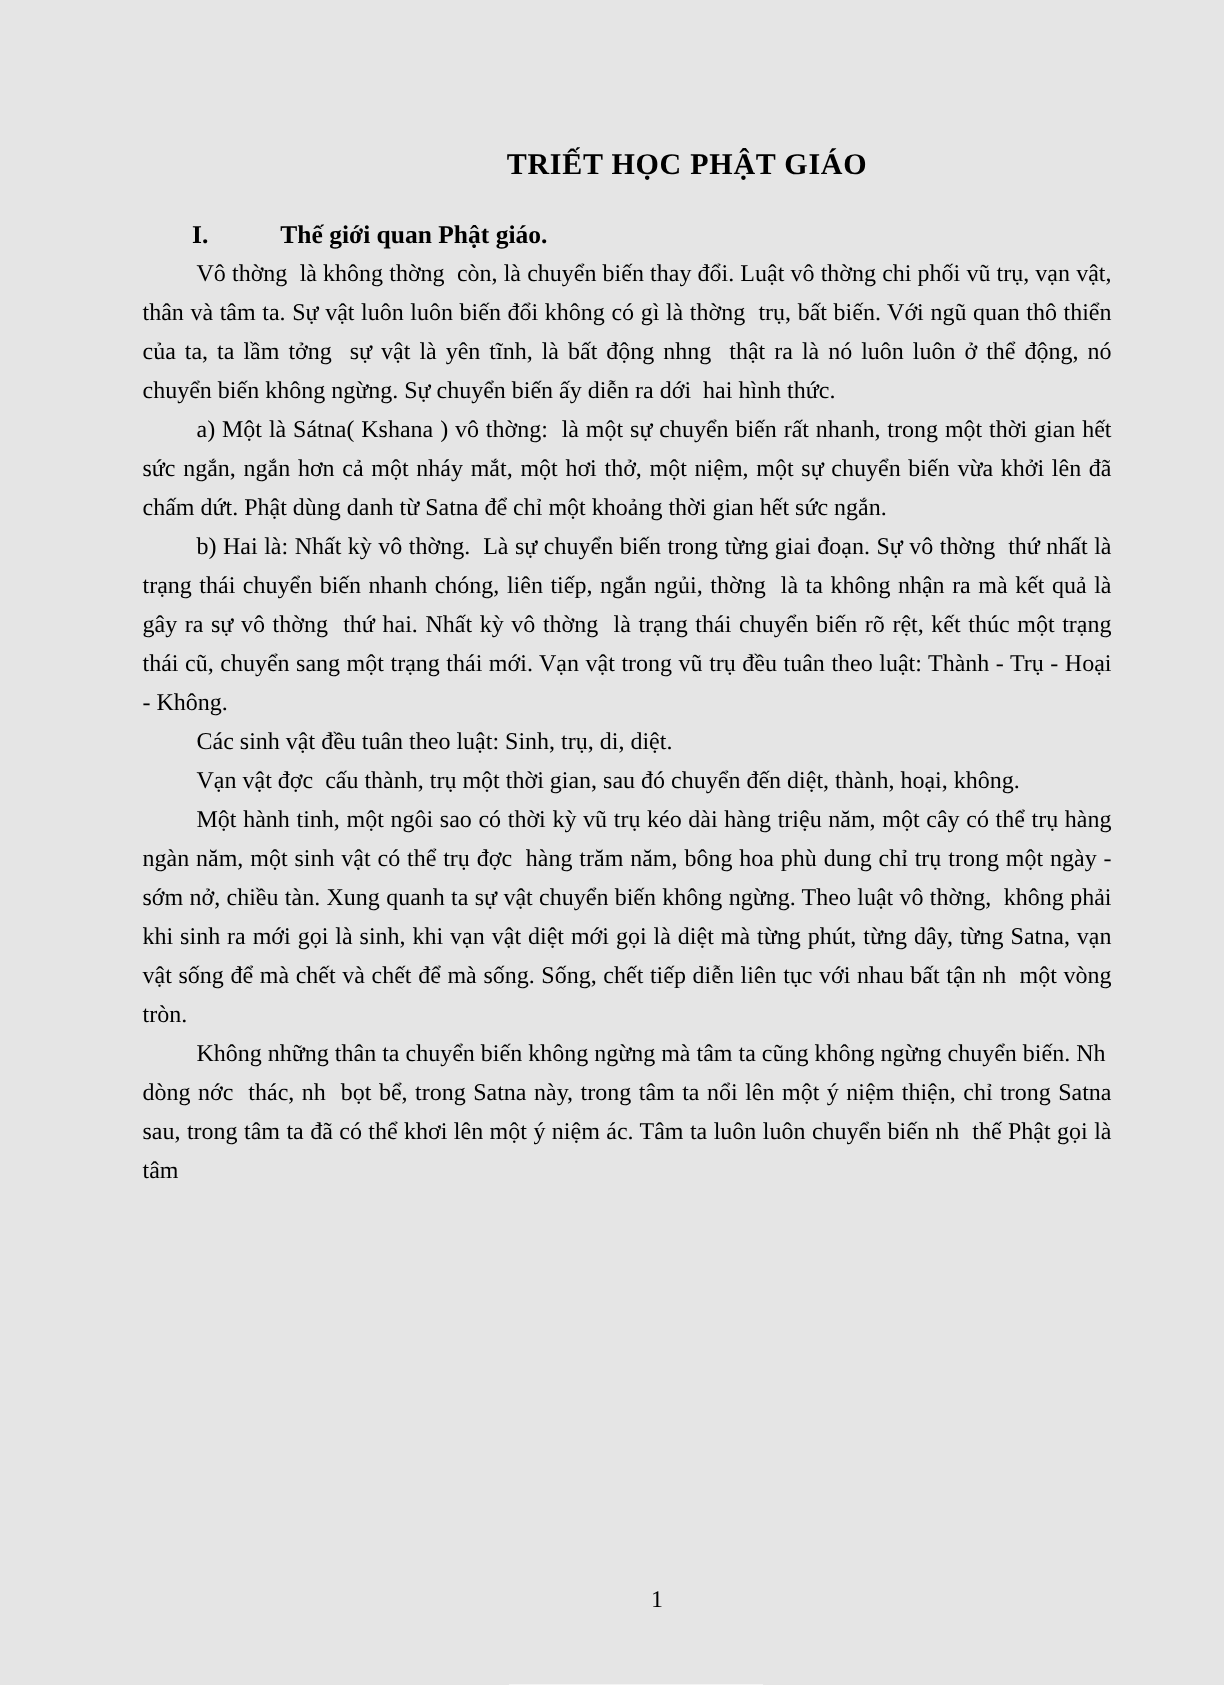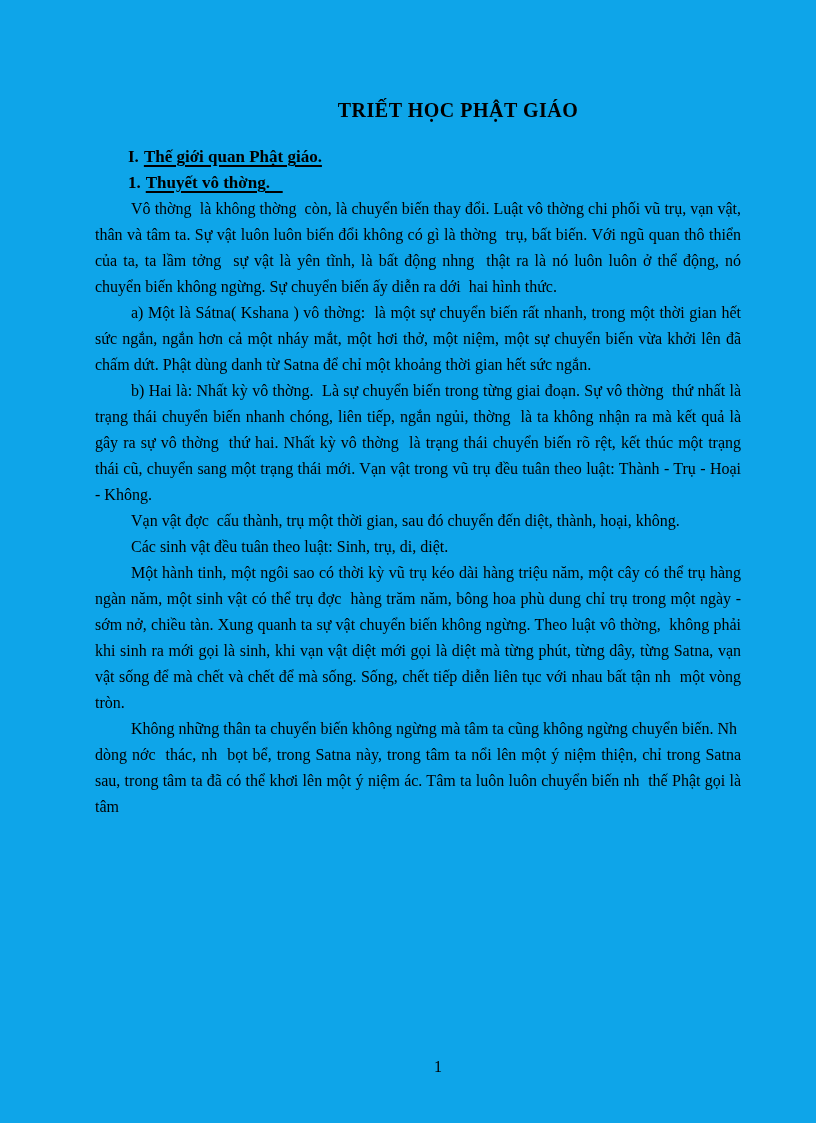--- a/index.html
+++ b/index.html
@@ -4,21 +4,21 @@
 <style>
   html, body {
     margin: 0;
     padding: 0;
     background: #ffffff;
   }
   .page {
     position: relative;
     width: 816px;
     height: 1123px;
-    background: #0ea5e9;
+    background: #e5e5e5;
     color: #000000;
     font-family: "Liberation Serif", serif;
     font-size: 16px;
     line-height: 26px;
     box-sizing: border-box;
     padding: 97px 75px 0 95px;
     overflow: hidden;
   }
   .doc-title {
     font-size: 20px;
@@ -35,23 +35,23 @@
     font-weight: bold;
     font-size: 17px;
     line-height: 26px;
     text-indent: 33px;
     white-space: nowrap;
   }
   .heading .num {
     margin-right: 5px;
   }
   .heading .u {
-    text-decoration: underline;
     text-decoration-thickness: 1.5px;
     text-underline-offset: 3px;
+    margin-left: 43px;
   }
   .heading .u-tail::after {
     content: "\00a0\00a0\00a0";
   }
   .para {
     margin: 0;
     text-align: justify;
     text-indent: 36px;
   }
   .footer {
@@ -69,31 +69,30 @@
 </head>
 <body>
 
 <div class="page">
 
   <h1 class="doc-title">TRIẾT HỌC PHẬT GIÁO</h1>
 
   <p class="heading"><span class="num">I.</span><span class="u">Thế giới quan Phật giáo.</span></p>
 
 
-  <p class="heading"><span class="num">1.</span><span class="u u-tail">Thuyết vô thờng.</span></p>
 
   <p class="para">Vô thờng&nbsp; là không thờng&nbsp; còn, là chuyển biến thay đổi. Luật vô thờng chi phối vũ trụ, vạn vật, thân và tâm ta. Sự vật luôn luôn biến đổi không có gì là thờng&nbsp; trụ, bất biến. Với ngũ quan thô thiển của ta, ta lầm tởng&nbsp; sự vật là yên tĩnh, là bất động nhng&nbsp; thật ra là nó luôn luôn ở thể động, nó chuyển biến không ngừng. Sự chuyển biến ấy diễn ra dới&nbsp; hai hình thức.</p>
 
   <p class="para">a) Một là Sátna( Kshana ) vô thờng:&nbsp; là một sự chuyển biến rất nhanh, trong một thời gian hết sức ngắn, ngắn hơn cả một nháy mắt, một hơi thở, một niệm, một sự chuyển biến vừa khởi lên đã chấm dứt. Phật dùng danh từ Satna để chỉ một khoảng thời gian hết sức ngắn.</p>
 
   <p class="para">b) Hai là: Nhất kỳ vô thờng.&nbsp; Là sự chuyển biến trong từng giai đoạn. Sự vô thờng&nbsp; thứ nhất là trạng thái chuyển biến nhanh chóng, liên tiếp, ngắn ngủi, thờng&nbsp; là ta không nhận ra mà kết quả là gây ra sự vô thờng&nbsp; thứ hai. Nhất kỳ vô thờng&nbsp; là trạng thái chuyển biến rõ rệt, kết thúc một trạng thái cũ, chuyển sang một trạng thái mới. Vạn vật trong vũ trụ đều tuân theo luật: Thành - Trụ - Hoại - Không.</p>
 
+  <p class="para">Các sinh vật đều tuân theo luật: Sinh, trụ, di, diệt.</p>
+
   <p class="para">Vạn vật đợc&nbsp; cấu thành, trụ một thời gian, sau đó chuyển đến diệt, thành, hoại, không.</p>
-
-  <p class="para">Các sinh vật đều tuân theo luật: Sinh, trụ, di, diệt.</p>
 
   <p class="para">Một hành tinh, một ngôi sao có thời kỳ vũ trụ kéo dài hàng triệu năm, một cây có thể trụ hàng ngàn năm, một sinh vật có thể trụ đợc&nbsp; hàng trăm năm, bông hoa phù dung chỉ trụ trong một ngày - sớm nở, chiều tàn. Xung quanh ta sự vật chuyển biến không ngừng. Theo luật vô thờng,&nbsp; không phải khi sinh ra mới gọi là sinh, khi vạn vật diệt mới gọi là diệt mà từng phút, từng dây, từng Satna, vạn vật sống để mà chết và chết để mà sống. Sống, chết tiếp diễn liên tục với nhau bất tận nh&nbsp; một vòng tròn.</p>
 
   <p class="para">Không những thân ta chuyển biến không ngừng mà tâm ta cũng không ngừng chuyển biến. Nh&nbsp; dòng nớc&nbsp; thác, nh&nbsp; bọt bể, trong Satna này, trong tâm ta nổi lên một ý niệm thiện, chỉ trong Satna sau, trong tâm ta đã có thể khơi lên một ý niệm ác. Tâm ta luôn luôn chuyển biến nh&nbsp; thế Phật gọi là tâm</p>
 
   <div class="footer">1</div>
 
 </div>
 
 </body></html>

